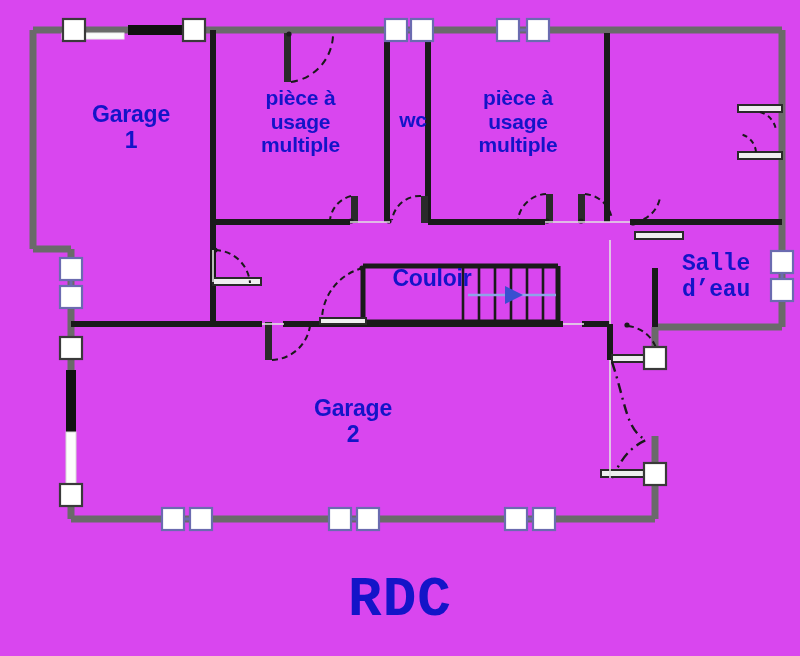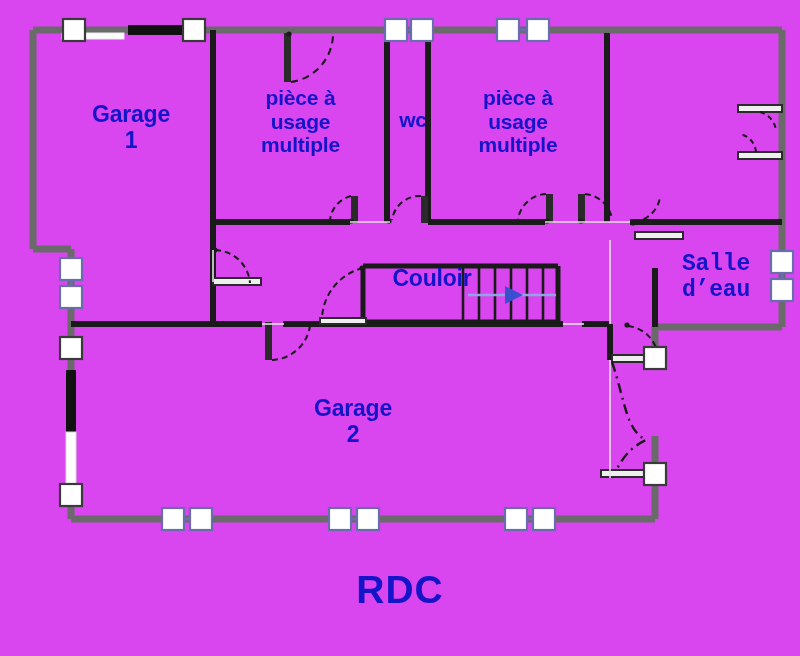--- a/index.html
+++ b/index.html
@@ -43,23 +43,23 @@
   .lbl-cuisine   { left: 616px; top: 104px; width: 138px; font-size: 23px; }
   .lbl-couloir   { left: 362px; top: 236px; width: 140px; font-size: 23px; margin-top: 30px; }
   .lbl-salle     { left: 662px; top: 252px; width: 108px; font-size: 23px; font-family: Liberation Mono, monospace; }
   .lbl-garage2   { left: 278px; top: 396px; width: 150px; font-size: 23px; }
   .plan-title {
     position: absolute;
     left: 0; right: 0;
     top: 568px;
     text-align: center;
     color: #1414c8;
-    font-family: Liberation Sans, sans-serif;
+    font-family: Liberation Mono, monospace;
     font-weight: bold;
-    font-size: 39px;
+    font-size: 56px;
     letter-spacing: 1px;
     pointer-events: none;
   }
 </style>
 </head>
 <body>
 
 <div id="floorplan-root">
 
   <svg class="plan" viewBox="0 0 800 656">

